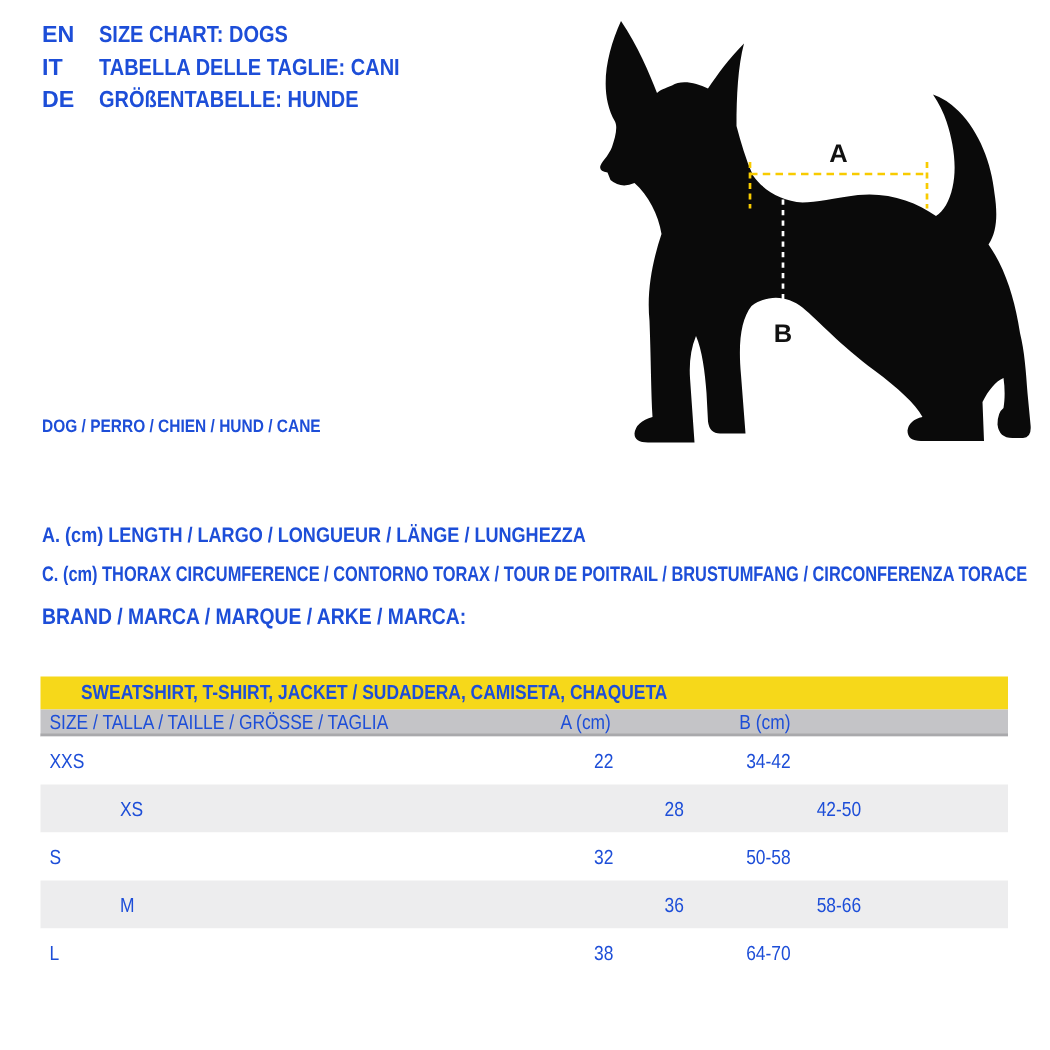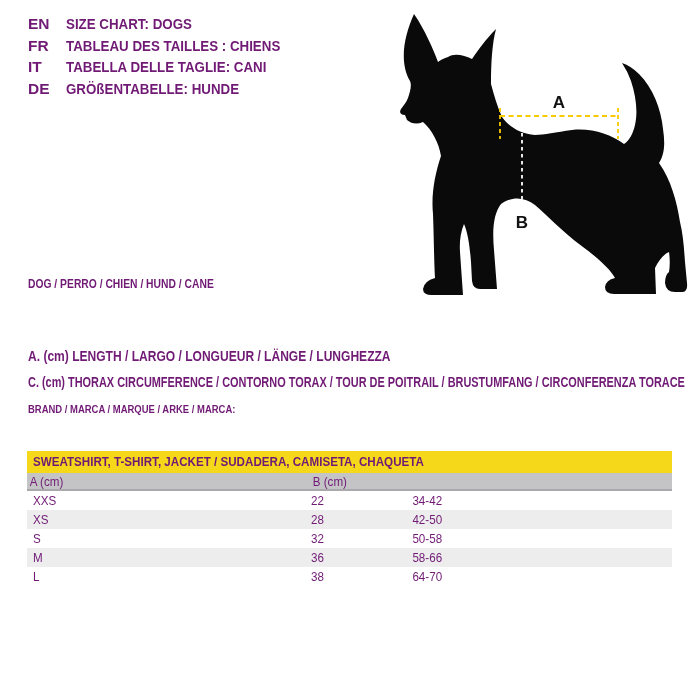--- a/index.html
+++ b/index.html
@@ -4,21 +4,21 @@
 <style>
   * { margin: 0; padding: 0; box-sizing: border-box; }
   html, body { background: #ffffff; }
   .page {
     position: relative;
     width: 700px;
     height: 700px;
     background: #ffffff;
     overflow: hidden;
     font-family: "Liberation Sans", sans-serif;
-    color: #701a75;
+    color: #1d4ed8;
     text-decoration: underline;
   }
   .cond {
     display: inline-block;
     transform: scaleX(0.86);
     transform-origin: 0 50%;
     white-space: nowrap;
   }
   .cond-xl {
     display: inline-block;
@@ -44,61 +44,57 @@
     grid-template-columns: 38px auto;
     line-height: 21.5px;
     height: 21.5px;
   }
   
   .dog-figure { position: absolute; left: 388px; top: 2px; width: 306px; height: 296px; }
   
   .dog-label   { position: absolute; left: 28px; top: 277px; font-size: 12px; font-weight: 700; }
   .measures    { position: absolute; left: 28px; top: 343px; font-size: 14px; font-weight: 700; }
   .measures div { height: 26px; line-height: 26px; }
-  .brand-line  { position: absolute; left: 28px; top: 403px; font-size: 11px; font-weight: 700; }
+  .brand-line  { position: absolute; left: 28px; top: 403px; font-size: 15px; font-weight: 700; }
   
   .size-table { position: absolute; left: 27px; top: 451px; width: 645px; }
   .banner {
     background: #F6D81A;
     padding: 3px 0 3px 6px;
     font-size: 13.5px;
     font-weight: 700;
   }
-  .banner div { line-height: 16px; }
+  .banner div { line-height: 16px; margin-left: 21px; }
   .thead {
     background: #C4C4C7;
     border-bottom: 2px solid #A9A9AC;
     height: 18px;
   }
-  .trow { height: 19px; background: #ffffff; }
-  .trow.striped { background: #EDEDEE; }
+  .trow { height: 32px; background: #ffffff; }
+  .trow.striped { background: #EDEDEE; padding-left: 47px; }
   .thead, .trow {
     display: grid;
     grid-template-columns: 283px 100px 120px 1fr;
     align-items: center;
     font-size: 13.5px;
     font-weight: 400;
   }
   .thead { font-size: 13.5px; }
   .c-size { padding-left: 6px; text-align: left; }
-  .c-a, .c-b { text-align: left; }
+  .c-a, .c-b { text-align: right; }
 </style>
 </head>
 <body>
 
 <div class="page">
 
   <div class="langs">
     <div class="lang-row">
       <span>EN</span>
       <span class="cond">SIZE CHART: DOGS</span>
-    </div>
-    <div class="lang-row">
-      <span>FR</span>
-      <span class="cond">TABLEAU DES TAILLES : CHIENS</span>
     </div>
     <div class="lang-row">
       <span>IT</span>
       <span class="cond">TABELLA DELLE TAGLIE: CANI</span>
     </div>
     <div class="lang-row">
       <span>DE</span>
       <span class="cond">GRÖßENTABELLE: HUNDE</span>
     </div>
   </div>
@@ -185,20 +181,23 @@
     <span class="cond">BRAND / MARCA / MARQUE / ARKE / MARCA:</span>
   </div>
 
   <div class="size-table">
     <div class="banner">
       <div>
         <span class="cond">SWEATSHIRT, T-SHIRT, JACKET / SUDADERA, CAMISETA, CHAQUETA</span>
       </div>
     </div>
     <div class="thead">
+      <div class="c-size">
+        <span class="cond">SIZE / TALLA / TAILLE / GRÖSSE / TAGLIA</span>
+      </div>
       <div class="c-a">
         <span class="cond-c">A (cm)</span>
       </div>
       <div class="c-b">
         <span class="cond-c">B (cm)</span>
       </div>
       <div></div>
     </div>
 
     <div class="trow">

